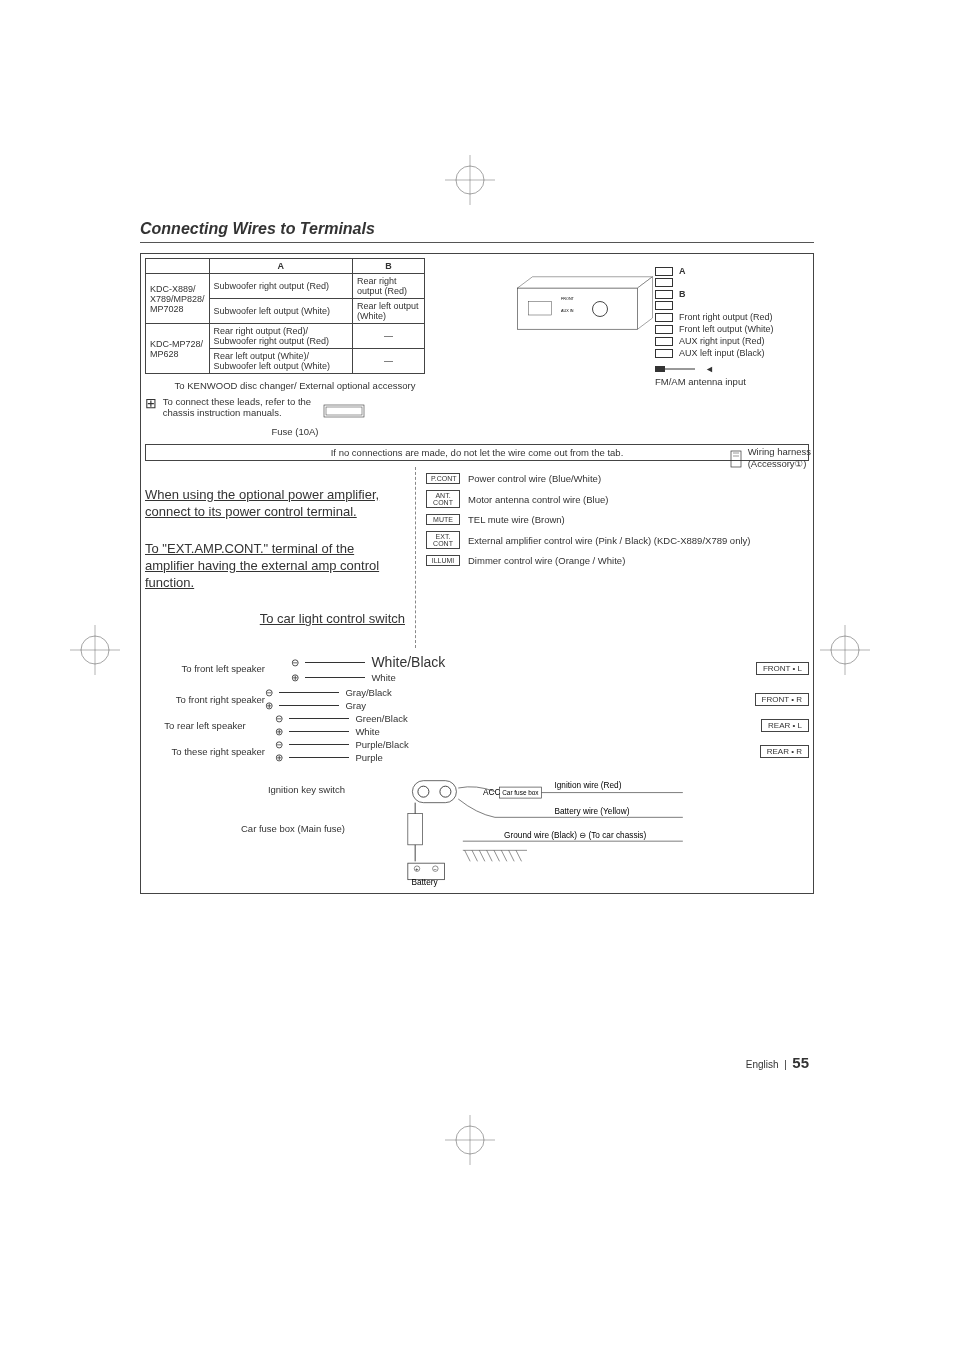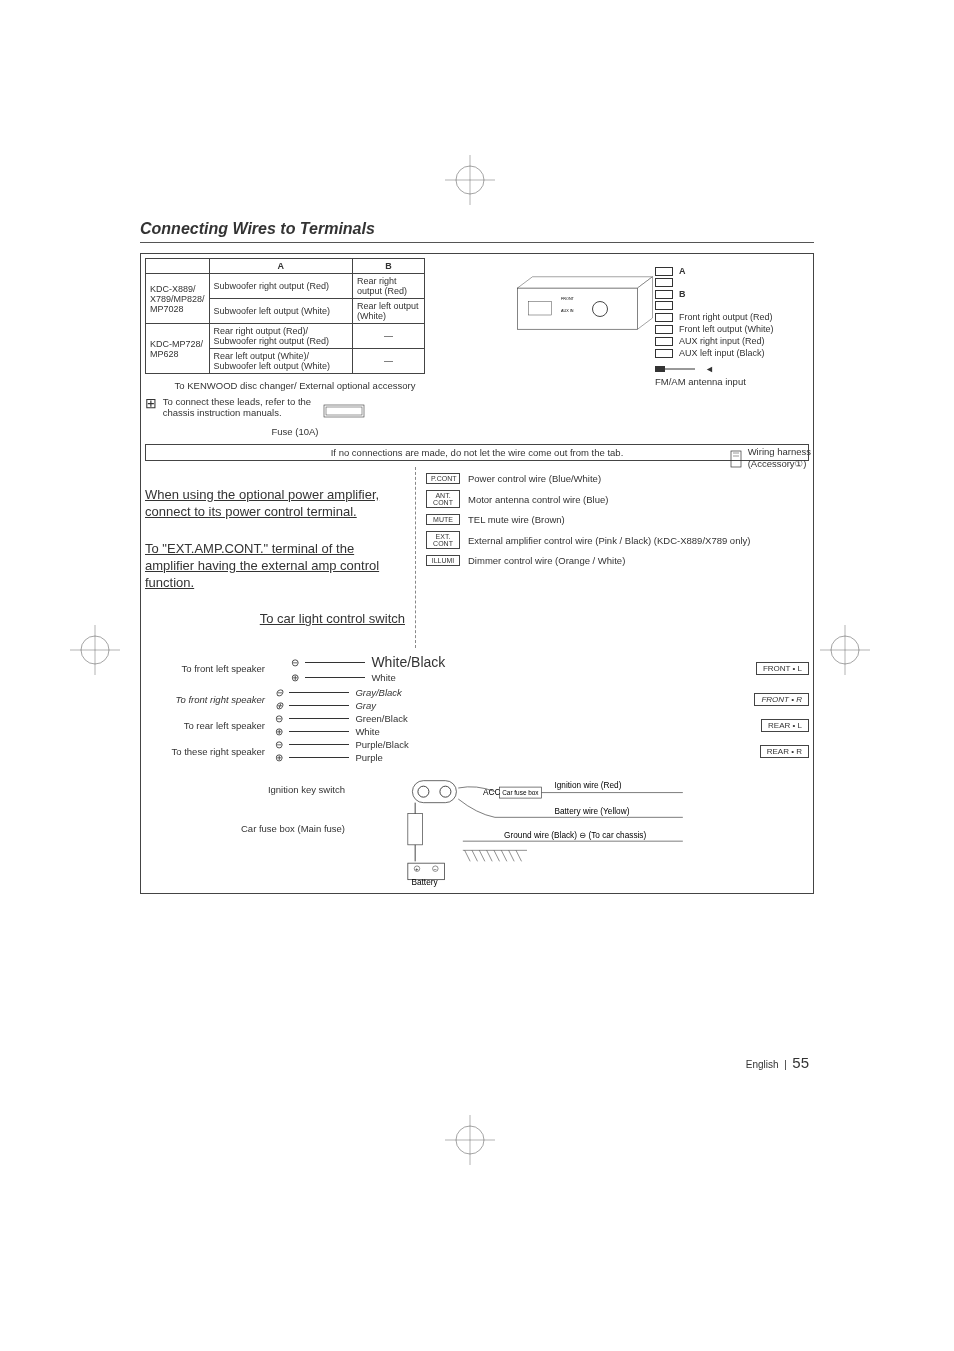--- a/index.html
+++ b/index.html
@@ -36,21 +36,21 @@
   .spk-box { border: 1px solid #444; padding: 1px 6px; font-size: 8px; }
 
   .wire-item { display: flex; align-items: center; gap: 8px; margin: 6px 0; font-size: 9.5px; }
   .wire-box { border: 1px solid #444; padding: 1px 4px; font-size: 7px; width: 34px; text-align: center; }
   .wire-text { flex: 1; }
 
   .diagram-svg { width: 100%; height: 110px; }
   .unit-svg { width: 260px; height: 90px; }
 
   .footer { position: absolute; bottom: 280px; right: 145px; font-size: 10px; }
-  .footer .pg { font-size: 15px; font-weight: normal; }
+  .footer .pg { font-size: 15px; font-weight: bold; }
   .harness-block { display: flex; gap: 4px; align-items: flex-end; }
 
   .para { font-size: 13px; line-height: 1.3; margin: 20px 0; text-decoration: underline; }
 </style>
 </head>
 <body>
 
 <svg class="crop-mark" style="top:150px;left:440px" width="60" height="60">
   <circle cx="30" cy="30" r="14" fill="none" stroke="#666" stroke-width="0.6"></circle>
   <line x1="30" y1="5" x2="30" y2="55" stroke="#666" stroke-width="0.5"></line>
@@ -231,39 +231,39 @@
       </div>
       <div style="display:flex;align-items:center;gap:6px">
         <span>⊕</span>
         <span style="border-bottom:1px solid #333;width:60px"></span>
         <span style="font-size:9.5px">White</span>
       </div>
     </div>
     <div style="flex:1"></div>
     <div class="spk-box">FRONT • L</div>
   </div>
-      <div style="display: flex; align-items: center; gap: 10px; margin: 2px 0px; font-style: italic;">
+      <div style="display: flex; align-items: center; margin: 2px 0px;">
     <div style="width:120px;text-align:right;font-size:9.5px">To front right speaker</div>
     <div style="display:flex;flex-direction:column;gap:2px">
       <div style="display:flex;align-items:center;gap:6px">
         <span>⊖</span>
         <span style="border-bottom:1px solid #333;width:60px"></span>
         <span style="font-size:9.5px">Gray/Black</span>
       </div>
       <div style="display:flex;align-items:center;gap:6px">
         <span>⊕</span>
         <span style="border-bottom:1px solid #333;width:60px"></span>
         <span style="font-size:9.5px">Gray</span>
       </div>
     </div>
     <div style="flex:1"></div>
     <div class="spk-box">FRONT • R</div>
   </div>
       <div style="display: flex; align-items: center; gap: 10px; margin: 2px 0px;">
-    <div style="width:120px;text-align:right;font-size:9.5px">To rear left speaker</div>
+    <div style="width:120px;text-align:center;font-size:9.5px">To rear left speaker</div>
     <div style="display:flex;flex-direction:column;gap:2px">
       <div style="display:flex;align-items:center;gap:6px">
         <span>⊖</span>
         <span style="border-bottom:1px solid #333;width:60px"></span>
         <span style="font-size:9.5px">Green/Black</span>
       </div>
       <div style="display:flex;align-items:center;gap:6px">
         <span>⊕</span>
         <span style="border-bottom:1px solid #333;width:60px"></span>
         <span style="font-size:9.5px">White</span>

